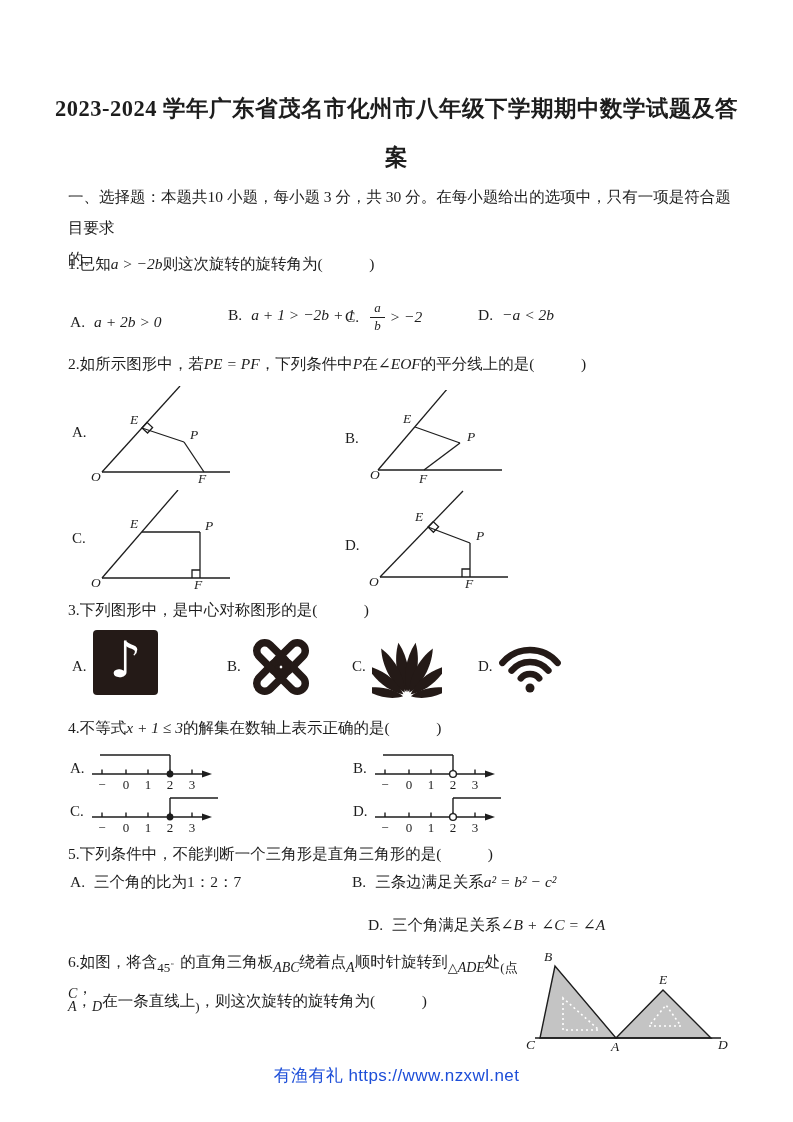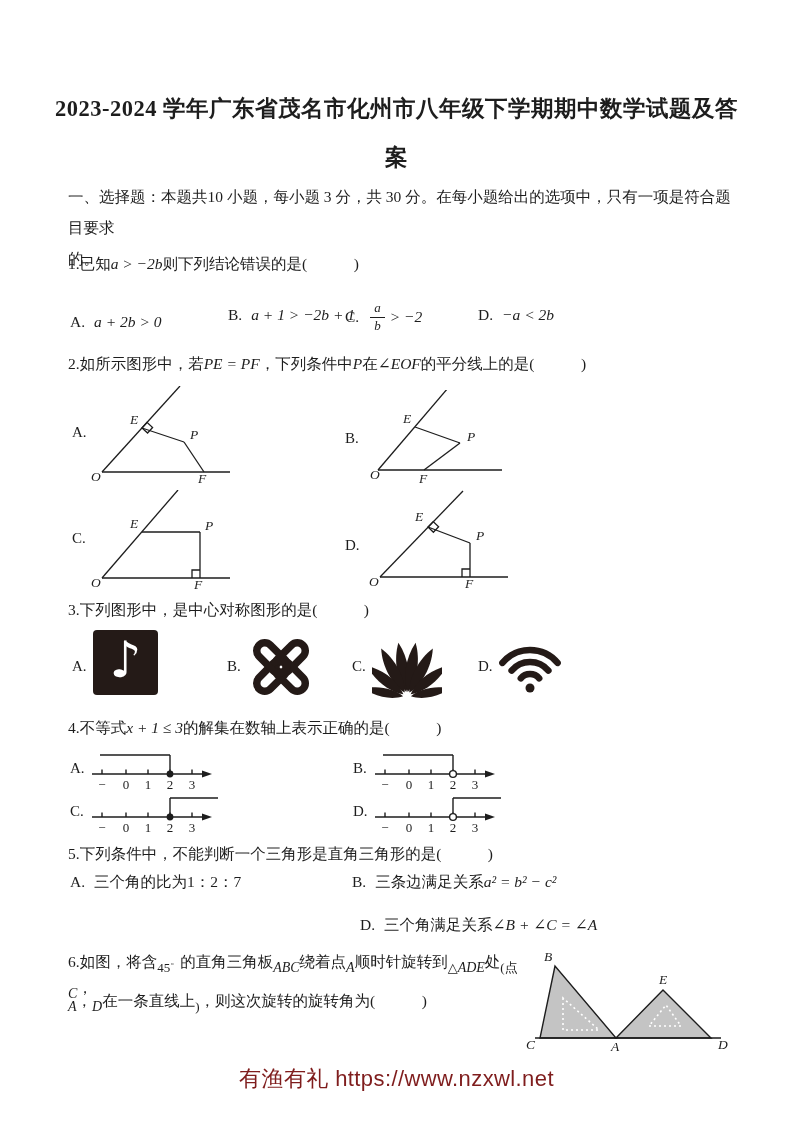--- a/index.html
+++ b/index.html
@@ -31,38 +31,38 @@
            font-family:"Liberation Serif","DejaVu Serif",serif;}
   .figlabel{position:absolute;font-size:15px;}
   .tiktok{width:65px;height:65px;background:#241a17;border-radius:4px;
           display:flex;align-items:center;justify-content:center;}
   .tiktok .note{color:#fff;font-size:50px;line-height:1;margin-top:-5px;
                 font-family:"DejaVu Sans",sans-serif;}
   .q6fig text{font-style:italic;font-size:13.5px;fill:#1d1d1d;stroke:none;
               font-family:"Liberation Serif","DejaVu Serif",serif;}
   .footer{left:0;top:1064px;width:100%;text-align:center;
           font-family:"Liberation Sans","DejaVu Sans",sans-serif;
-          font-size:22px;color:#7f1d1d;letter-spacing:.4px;}
+          font-size:17px;color:#1d4ed8;letter-spacing:.4px;}
 </style>
 </head>
 <body>
 
 <div id="page">
 
   <div class="abs title">
     <div>2023-2024 学年广东省茂名市化州市八年级下学期期中数学试题及答</div>
     <div>案</div>
   </div>
 
   <div class="abs intro">
     <div><span class="sg-n">一、选择题：本题共</span><span class="sg-b">10</span><span class="sg-n"> 小题，每小题 </span><span class="sg-b">3</span><span class="sg-n"> 分，共 </span><span class="sg-b">30</span><span class="sg-n"> 分。在每小题给出的选项中，只有一项是符合题目要求</span></div>
     <div><span class="sg-n">的。</span></div>
   </div>
 
-  <div class="abs stem" style="top:252px"><span class="sg-n">1.已知</span><span class="sg-i">a &gt; −2b</span><span class="sg-n">则下列结论错误的是(　　　)</span></div>
+  <div class="abs stem" style="top:252px"><span class="sg-n">1.已知</span><span class="sg-i">a &gt; −2b</span><span class="sg-n">则这次旋转的旋转角为(　　　)</span></div>
   <div class="abs" style="top:293px;left:0;width:793px;height:48px">
     <span class="optrow-item" style="left:70px;top:20px"><span class="lbl">A.</span><span><span class="sg-i">a + 2b &gt; 0</span></span></span>
     <span class="optrow-item" style="left:228px;top:13px"><span class="lbl">B.</span><span><span class="sg-i">a + 1 &gt; −2b + 1</span></span></span>
     <span class="optrow-item flex-c" style="left:345px;top:0;height:48px">
       <span class="lbl">C.</span>
       <span class="frac">
           <span class="num">a</span>
           <span class="den">b</span>
         </span>
       <span><span class="sg-i">&gt; −2</span></span>
@@ -241,21 +241,21 @@
     <text x="14" y="45">−</text>
       <text x="38" y="45">0</text>
       <text x="60" y="45">1</text>
       <text x="82" y="45">2</text>
       <text x="104" y="45">3</text>
   </svg>
 
   <div class="abs stem" style="top:842px"><span class="sg-n">5.下列条件中，不能判断一个三角形是直角三角形的是(　　　)</span></div>
   <span class="optrow-item" style="left:70px;top:872px"><span class="lbl">A.</span><span><span class="sg-n">三个角的比为1：2：7</span></span></span>
   <span class="optrow-item" style="left:352px;top:872px"><span class="lbl">B.</span><span><span class="sg-n">三条边满足关系</span><span class="sg-i">a² = b² − c²</span></span></span>
-  <span class="optrow-item" style="left:360px;top:915px"><span class="lbl">D.</span><span><span class="sg-n">三个角满足关系</span><span class="sg-i">∠B + ∠C = ∠A</span></span></span>
+  <span class="optrow-item" style="left:368px;top:915px"><span class="lbl">D.</span><span><span class="sg-n">三个角满足关系</span><span class="sg-i">∠B + ∠C = ∠A</span></span></span>
 
   <div class="abs stem" style="top:950px;width:452px"><span class="sg-n">6.如图，将含</span><span class="sg-sub">45</span><span class="sg-deg">。</span><span class="sg-n">的直角三角板</span><span class="sg-subi">ABC</span><span class="sg-n">绕着点</span><span class="sg-subi">A</span><span class="sg-n">顺时针旋转到</span><span class="sg-sub">△</span><span class="sg-subi">ADE</span><span class="sg-n">处</span><span class="sg-sub">(点</span><span class="sg-subi">C</span><span class="sg-n">，</span></div>
   <div class="abs stem" style="top:989px;width:452px"><span class="sg-subi">A</span><span class="sg-n">，</span><span class="sg-subi">D</span><span class="sg-n">在一条直线上</span><span class="sg-sub">)</span><span class="sg-n">，则这次旋转的旋转角为(　　　)</span></div>
 
   <svg class="abs q6fig" style="left:525px;top:948px" width="215" height="104" viewBox="0 0 215 104">
     <g stroke="#1d1d1d" stroke-width="1.4" fill="#c4c4c4">
       <polygon points="30,18 15,90 91,90"></polygon>
       <polygon points="91,90 138,42 186,90"></polygon>
     </g>
     <line x1="10" y1="90" x2="196" y2="90" stroke="#1d1d1d" stroke-width="1.4"></line>

